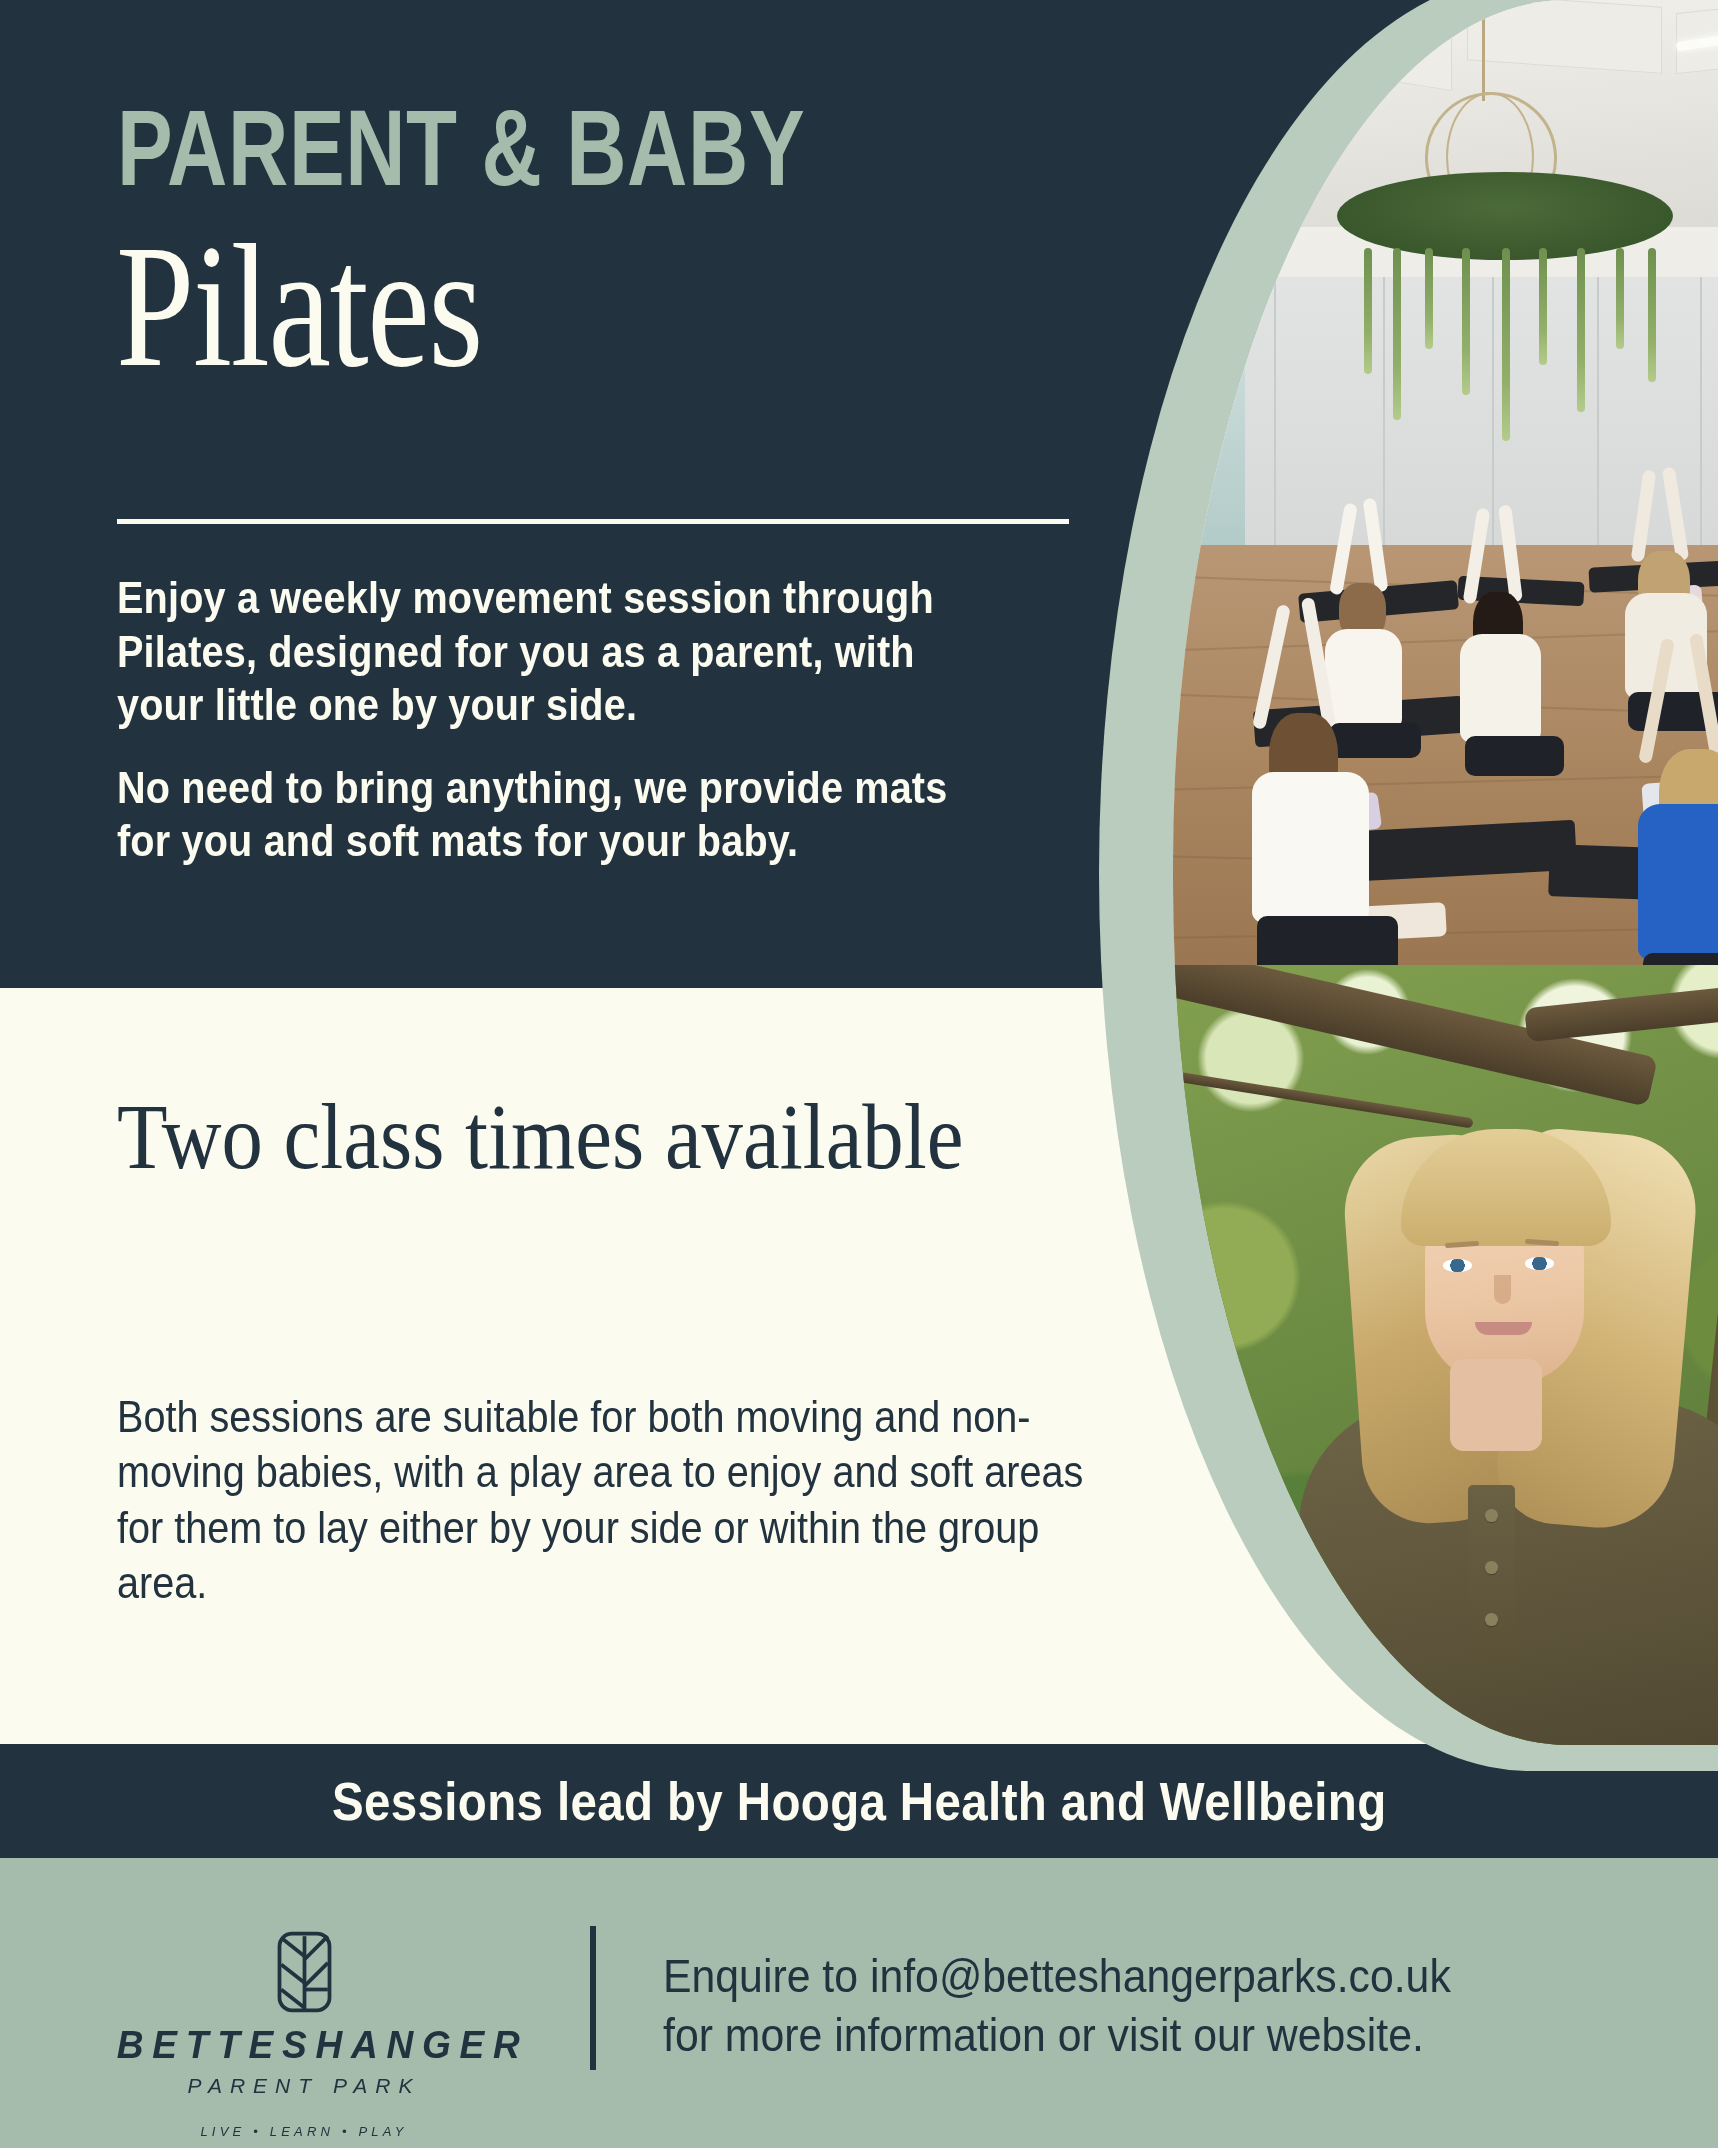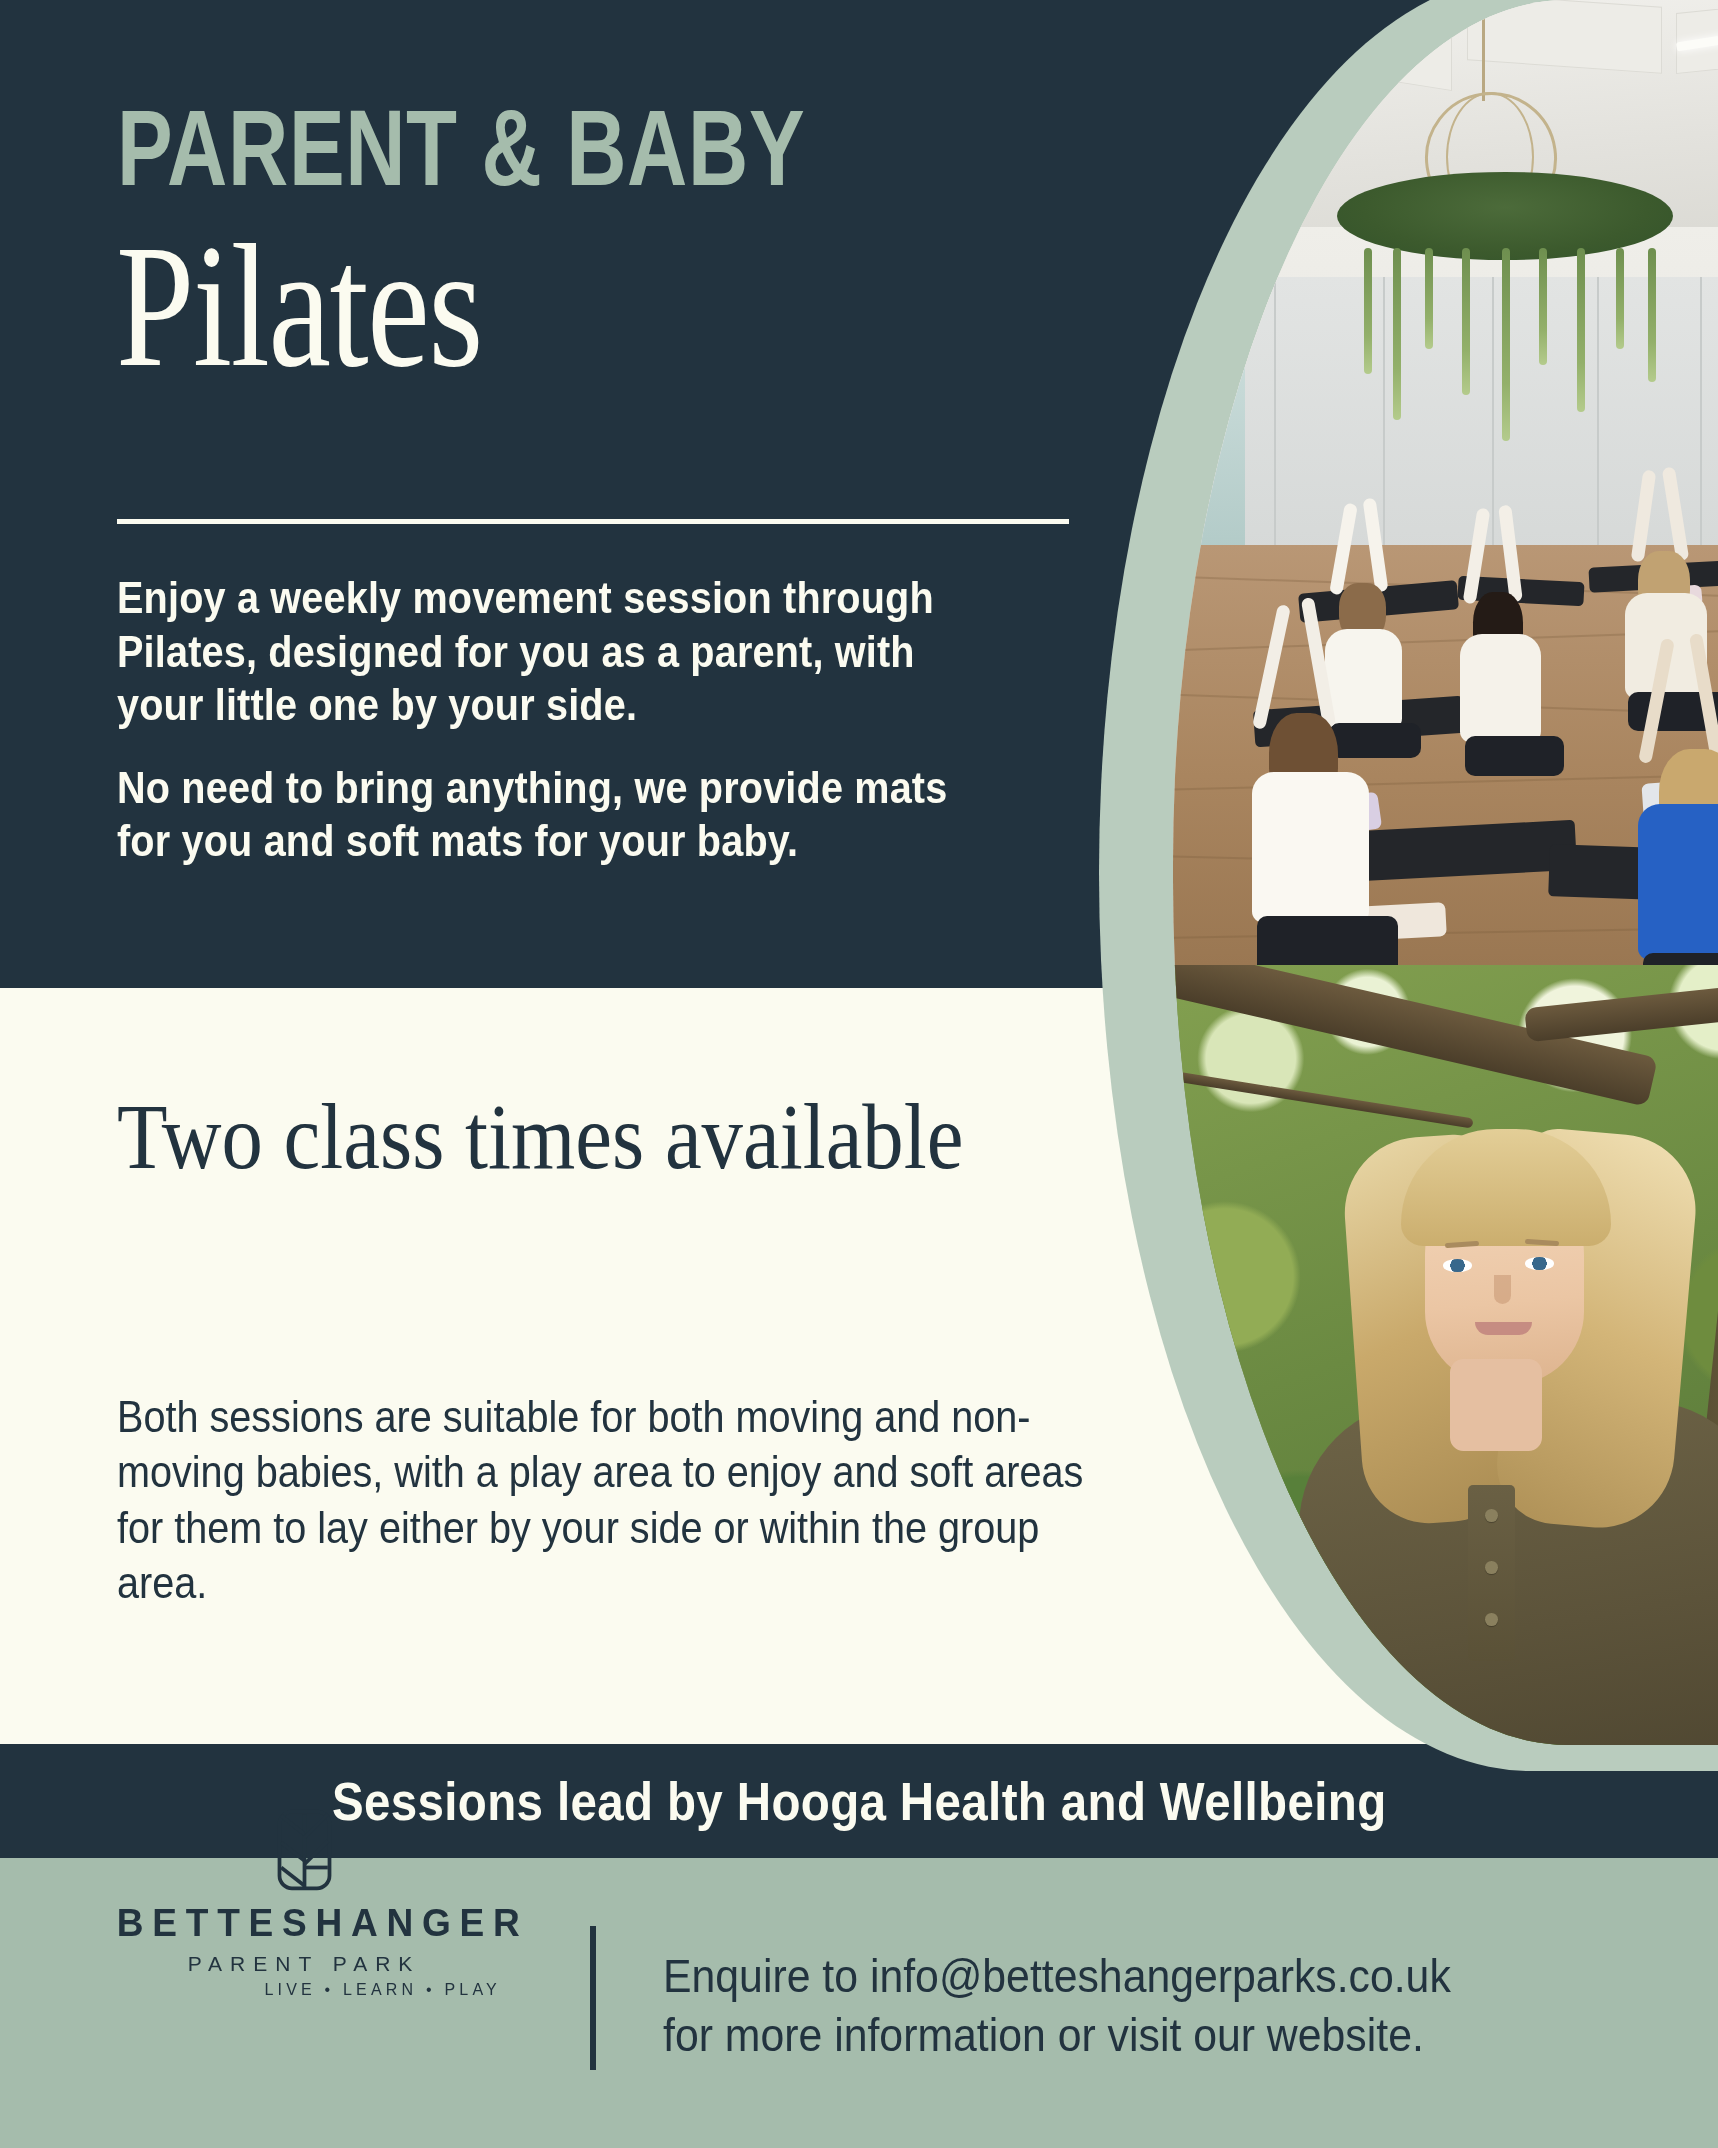--- a/index.html
+++ b/index.html
@@ -159,26 +159,26 @@
   .leadline{
     position:absolute;left:0;top:1744px;width:1718px;height:114px;
     display:flex;align-items:center;justify-content:center;
   }
   .leadline span{
     color:#FBFBF0;font-weight:bold;font-size:54px;letter-spacing:0.4px;
     transform:scaleX(0.88);white-space:nowrap;
   }
 
   
-  .logo{position:absolute;left:107px;top:1809px;width:394px;text-align:center;color:#22333F;}
+  .logo{position:absolute;left:107px;top:1931px;width:394px;text-align:center;color:#22333F;font-style:italic;}
   .logomark{margin:0 auto 11.7px auto;width:55px;height:82px;}
   .logo .nm{font-size:39px;letter-spacing:9.2px;font-weight:bold;line-height:1;
             transform:scaleX(0.95);}
   .logo .sub{font-size:21px;letter-spacing:8px;margin-top:11.7px;line-height:1;}
-  .logo .tag{font-size:16px;letter-spacing:4.2px;margin-top:8px;line-height:1;text-align:right;}
+  .logo .tag{font-size:13px;letter-spacing:4.2px;margin-top:29px;line-height:1;}
   .fdivider{position:absolute;left:590px;top:1926px;width:5.9px;height:144px;background:#22333F;}
   .contact{
     position:absolute;left:663px;top:1947px;width:990px;color:#22333F;
     font-size:46px;line-height:1.28;transform:scaleX(0.93);transform-origin:left top;
   }
 </style>
 </head>
 <body>
 
 <div id="poster">

